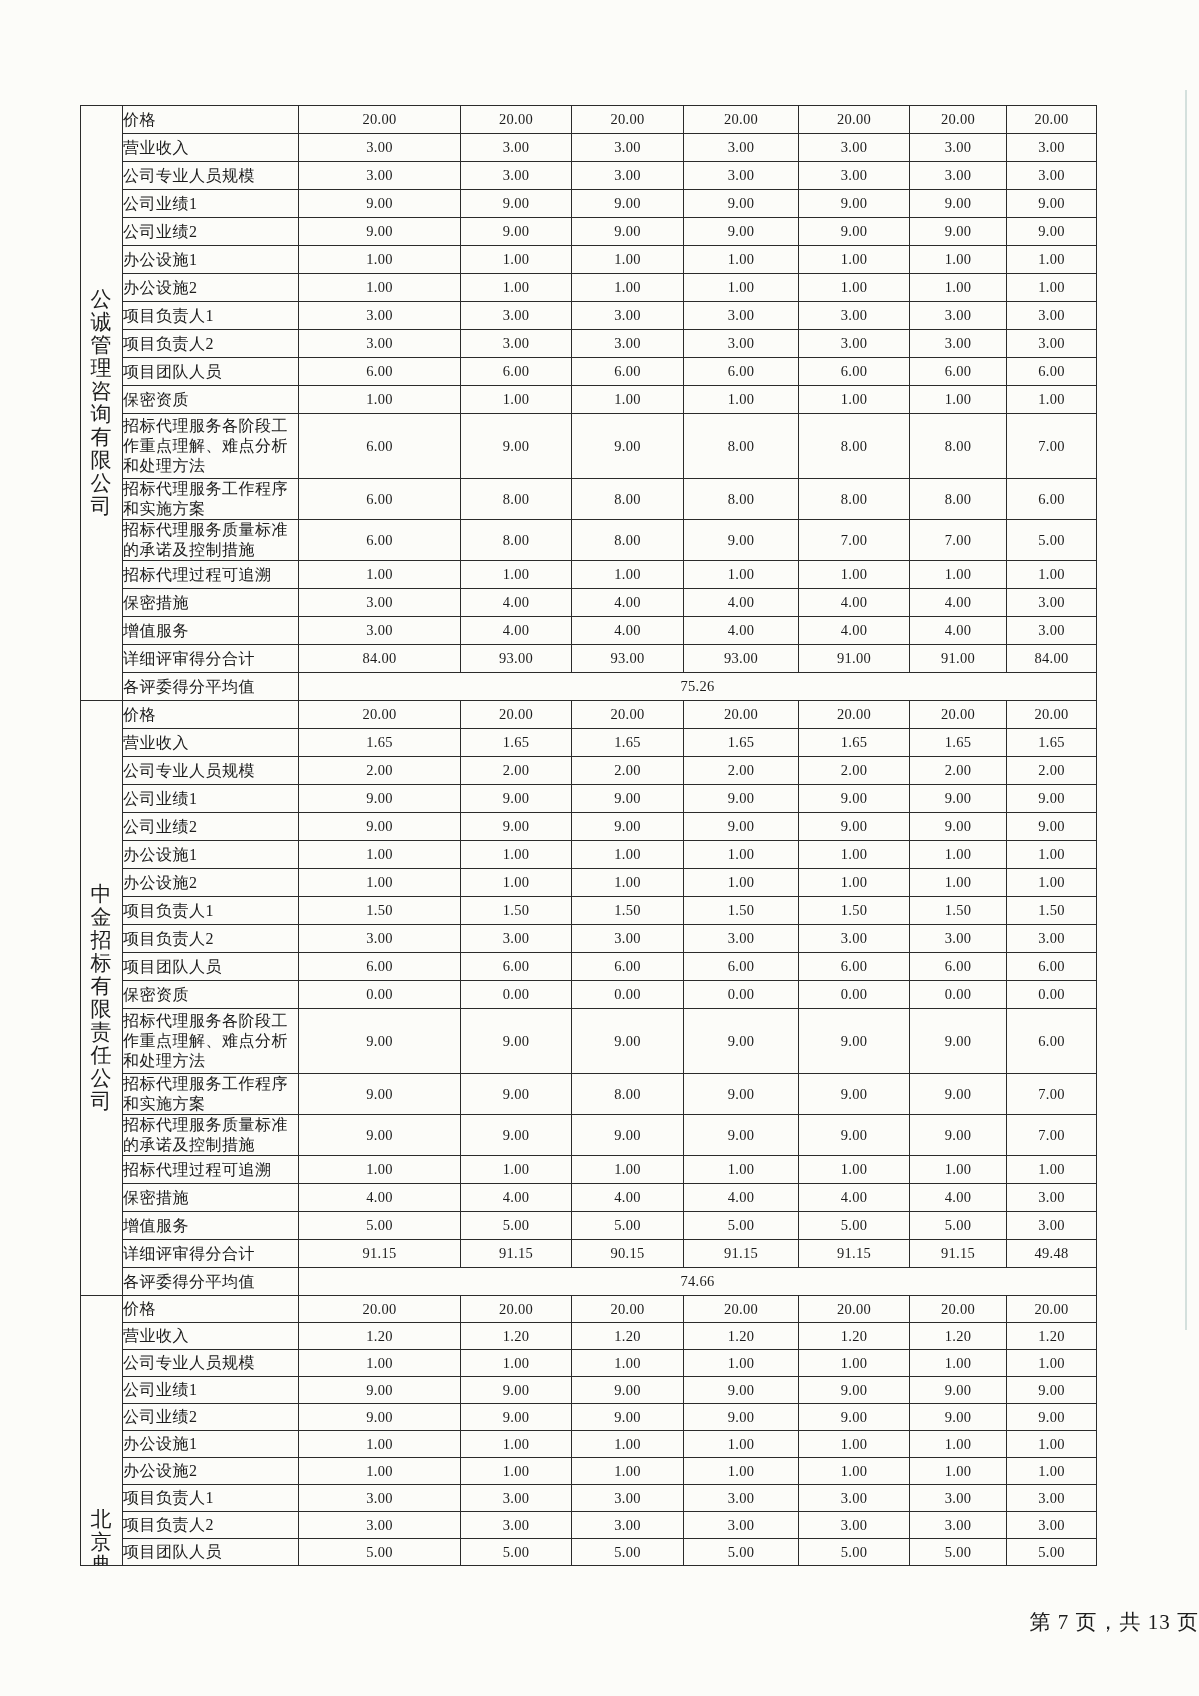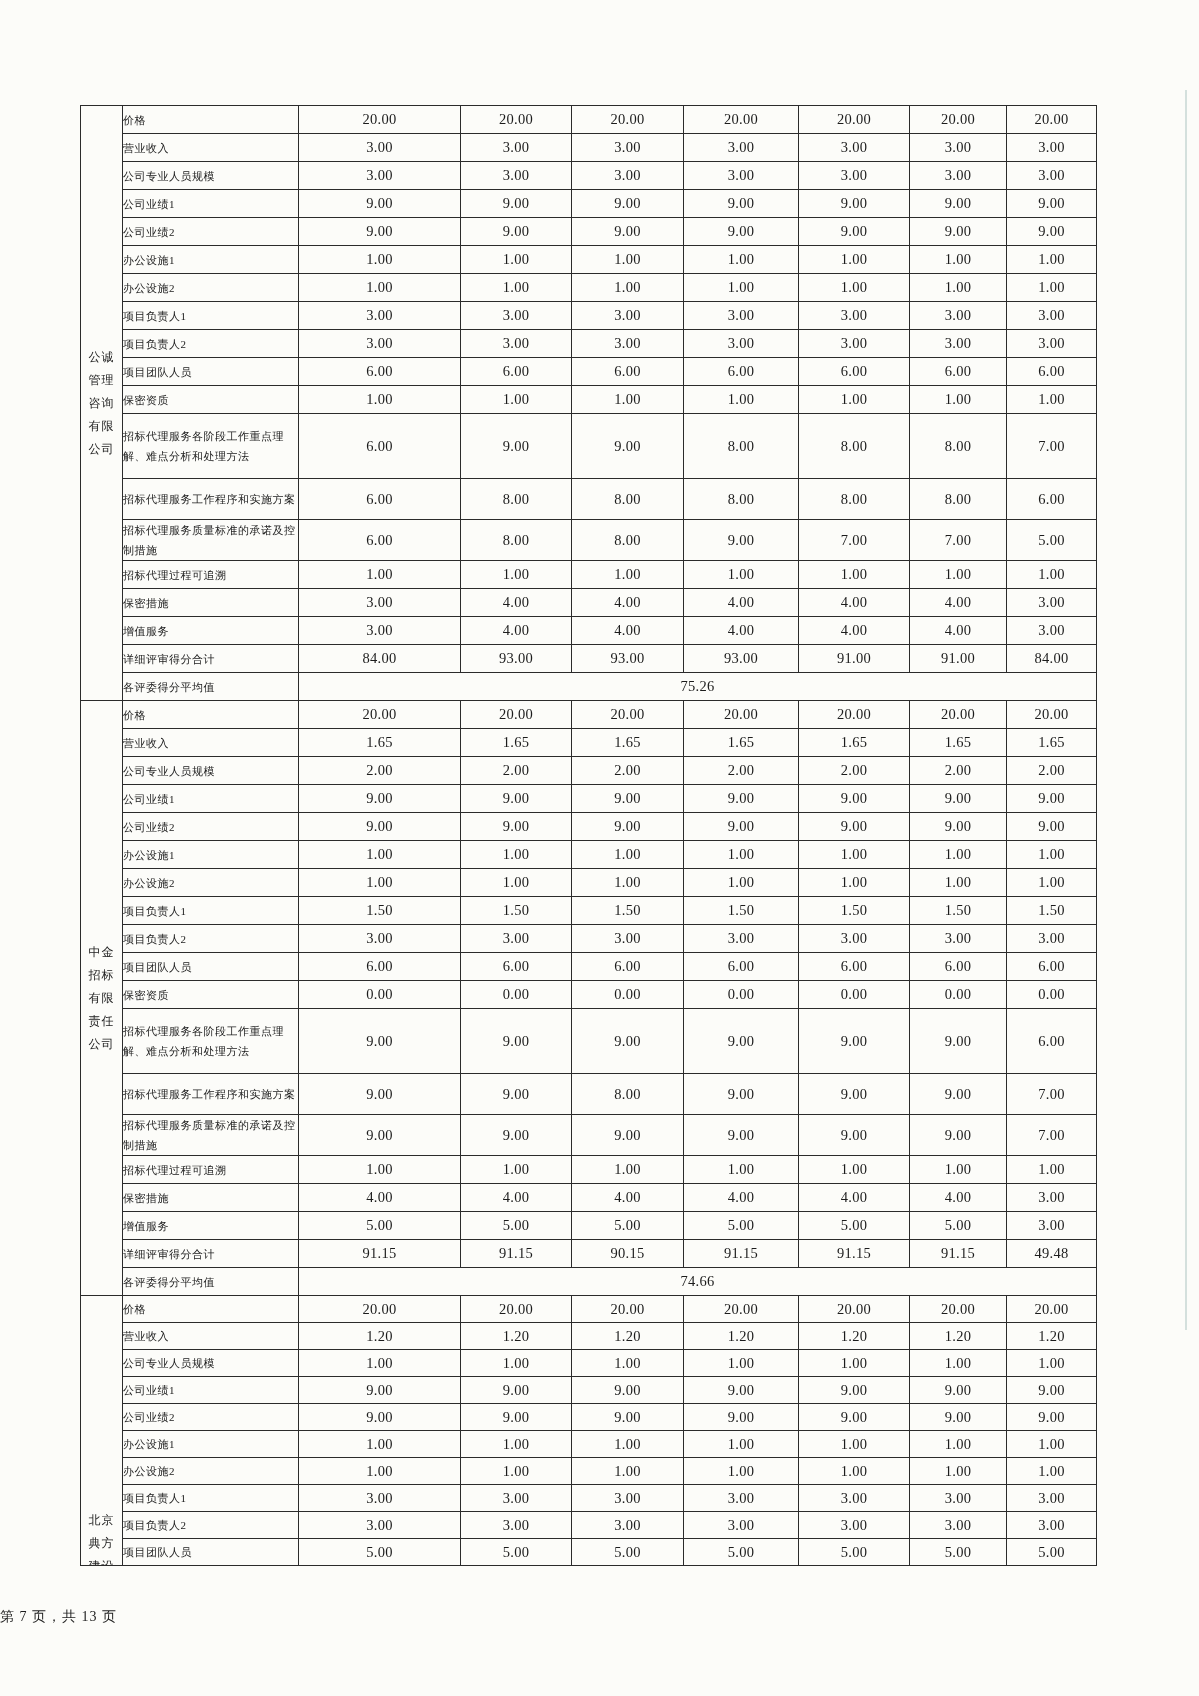--- a/index.html
+++ b/index.html
@@ -21,51 +21,51 @@
   table.score td{
     border:1.6px solid #2b2b2b;
     padding:0;
     overflow:hidden;
   }
   tr.r1{height:28px}
   tr.r1s{height:27px}
   tr.r2{height:41px}
   tr.r3{height:65px}
   td.crit{
-    font-size:11px;
+    font-size:16px;
     line-height:20px;
     padding:1px 2px 1px 6px;
     letter-spacing:0.5px;
   }
   td.val{
     text-align:center;
     font-size:14.5px;
     letter-spacing:0.3px;
     font-family:"Liberation Serif","DejaVu Serif",serif;
   }
   td.company{
     vertical-align:middle;
     text-align:center;
   }
   .company-label{
-    font-size:12px;
+    font-size:21px;
     line-height:23px;
     letter-spacing:1px;
   }
-  td.company.cut{vertical-align:bottom;}
+  td.company.cut{vertical-align:bottom;font-family:Liberation Mono, monospace;}
   td.company.cut .company-label{
     height:56px;
     overflow:hidden;
   }
   .footer{
     position:absolute;
     left:0;top:1608px;
     width:100%;
-    text-align:left;
-    font-size:14px;
+    text-align:right;
+    font-size:21px;
     letter-spacing:1px;
   }
   .scan-line{
     position:absolute;
     left:1185px;top:90px;
     width:2px;height:1240px;
     background:#c9d8d6;
     opacity:.8;
   }
 </style>

